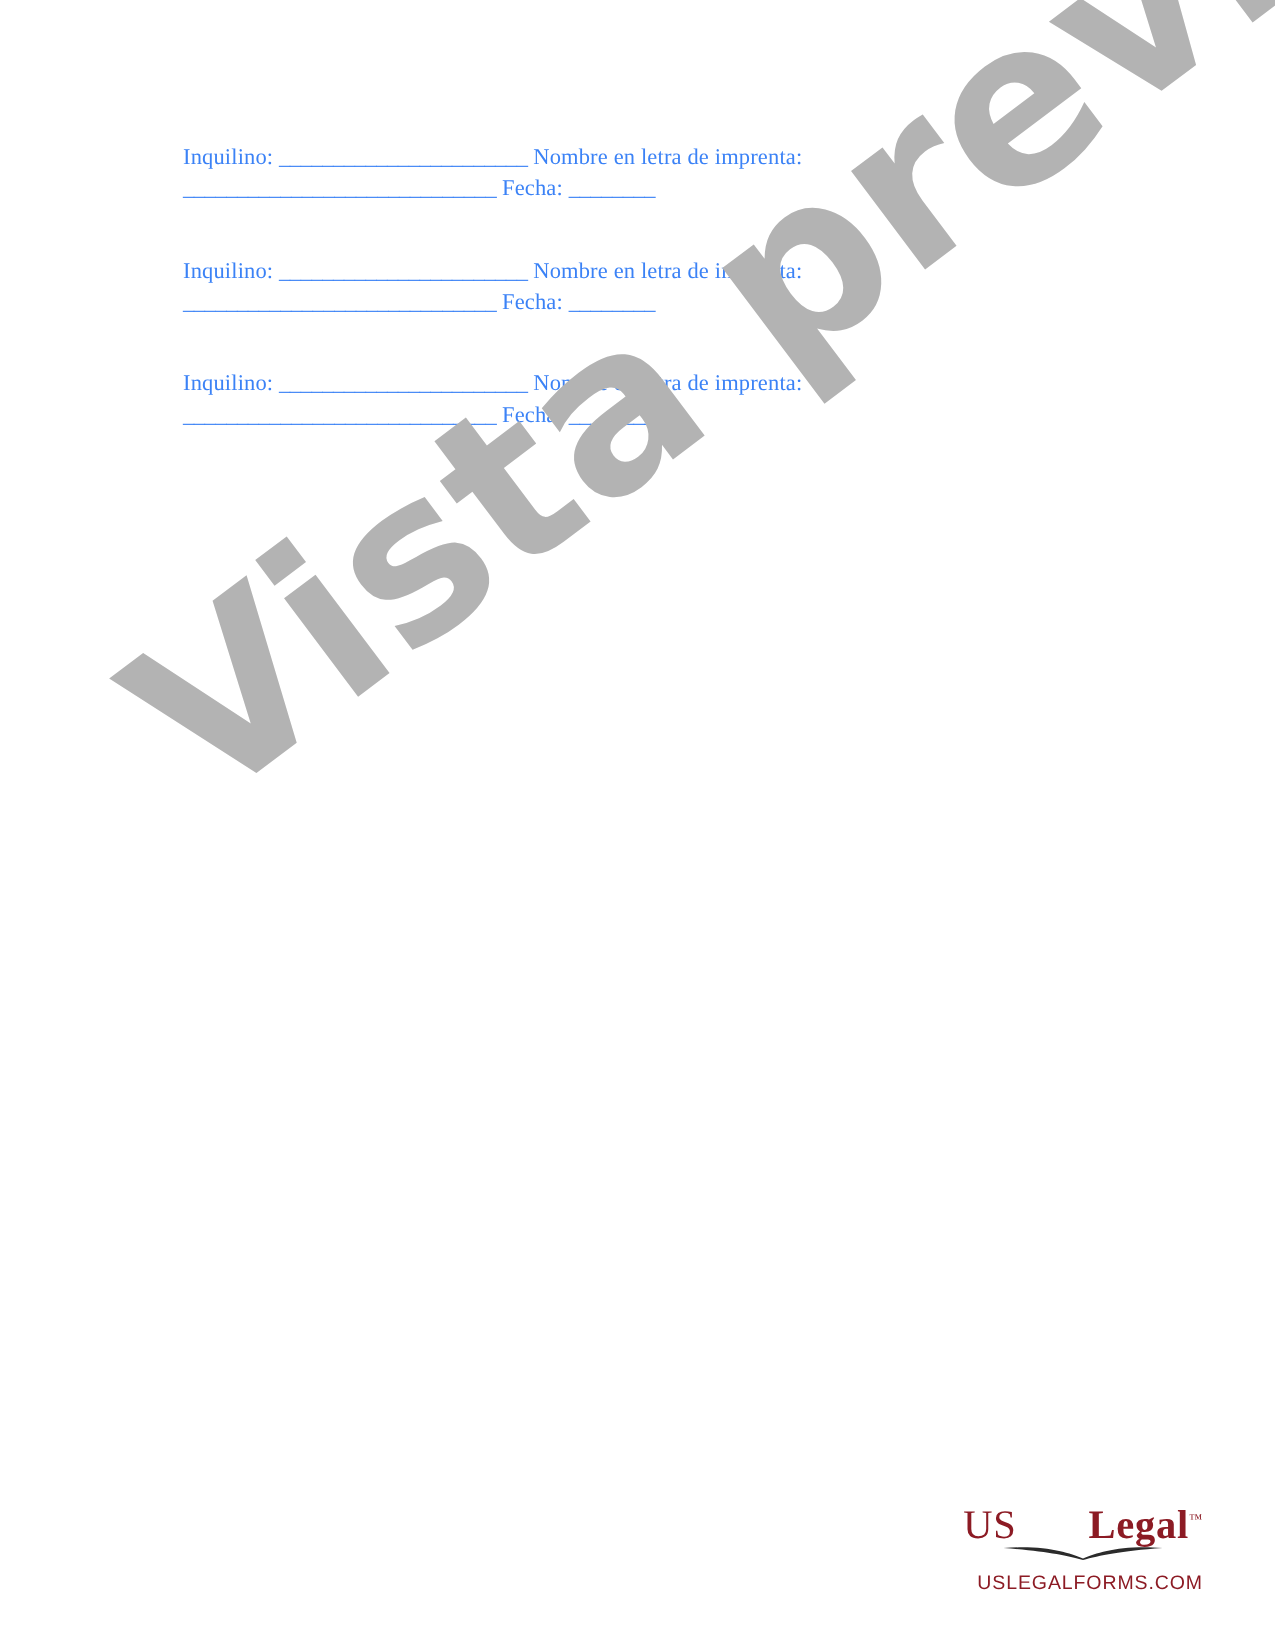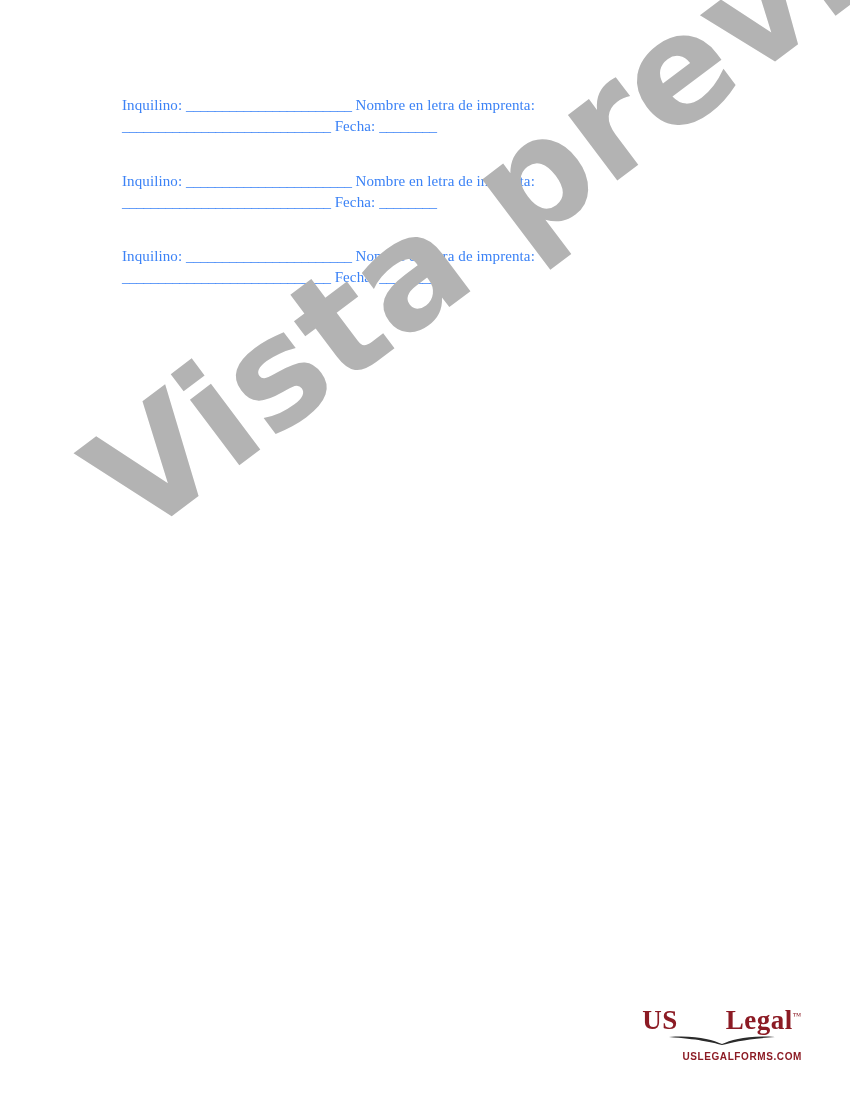--- a/index.html
+++ b/index.html
@@ -70,41 +70,41 @@
   }
   .logo-main {
     font-family: "Liberation Serif", serif;
     font-size: 27px;
     color: #8c1b24;
     letter-spacing: 0.5px;
     line-height: 1;
     white-space: nowrap;
   }
   .logo-main .us {
-    font-weight: bold;
+    font-weight: normal;
     margin-top: 20px;
   }
   .logo-main .legal {
     font-weight: bold;
     margin-left: 48px;
   }
   .logo-tm {
     font-size: 9px;
     vertical-align: super;
     color: #8c1b24;
   }
   .logo-swoosh {
     display: block;
     margin: -2px 0 1px 0;
     text-align: center;
   }
   .logo-sub {
     font-family: "Liberation Sans", sans-serif;
-    font-size: 10px;
-    font-weight: bold;
+    font-size: 13px;
+    font-weight: normal;
     color: #8c1b24;
     letter-spacing: 0.6px;
     white-space: nowrap;
   }
 </style>
 </head>
 <body>
 
 <div class="page">
 

